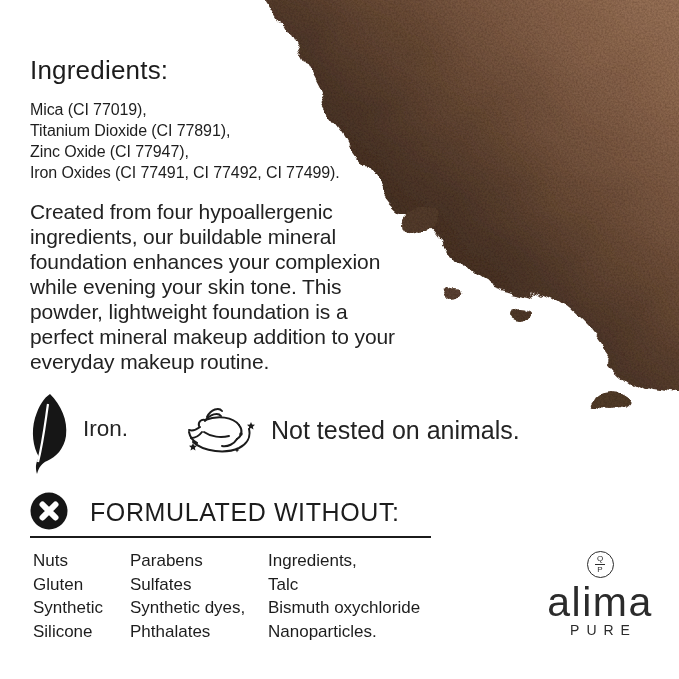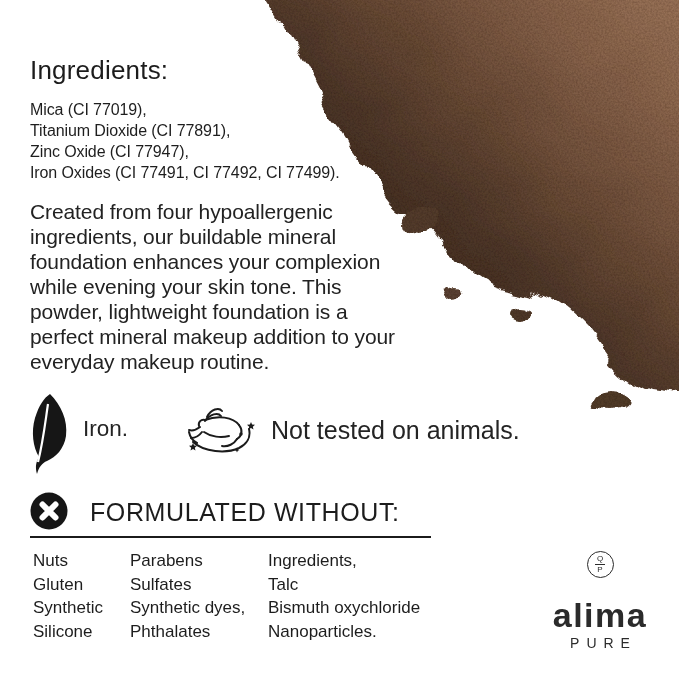--- a/index.html
+++ b/index.html
@@ -42,21 +42,21 @@
   .fw-item{font-size:17px;line-height:23.5px;color:#1d1d1d;white-space:nowrap;}
   
   .brand{position:absolute;left:545px;top:551px;width:110px;text-align:center;color:#2b2b2b;}
   .monogram{
     width:27px;height:27px;margin:0 auto;border:1.4px solid #2b2b2b;border-radius:50%;
     display:flex;flex-direction:column;align-items:center;justify-content:center;box-sizing:border-box;
   }
   .monogram .mg-top{font-size:8px;line-height:8px;letter-spacing:0;}
   .monogram .mg-line{width:10px;height:0;border-top:1px solid #2b2b2b;margin:1px 0;}
   .monogram .mg-bot{font-size:8px;line-height:8px;}
-  .brand-name{font-size:34px;font-weight:700;letter-spacing:1.5px;line-height:34px;margin-top:20px;}
+  .brand-name{font-size:41px;font-weight:400;letter-spacing:1.5px;line-height:34px;margin-top:7px;}
   .brand-tagline{font-size:14px;font-weight:400;letter-spacing:7px;padding-left:7px;margin-top:3px;}
 </style>
 </head>
 <body>
 
 <div class="page">
 
   <svg class="powder-svg" viewBox="0 0 679 430" aria-hidden="true">
     <defs>
       <linearGradient id="pg" gradientUnits="userSpaceOnUse" x1="430" y1="230" x2="679" y2="-20">

